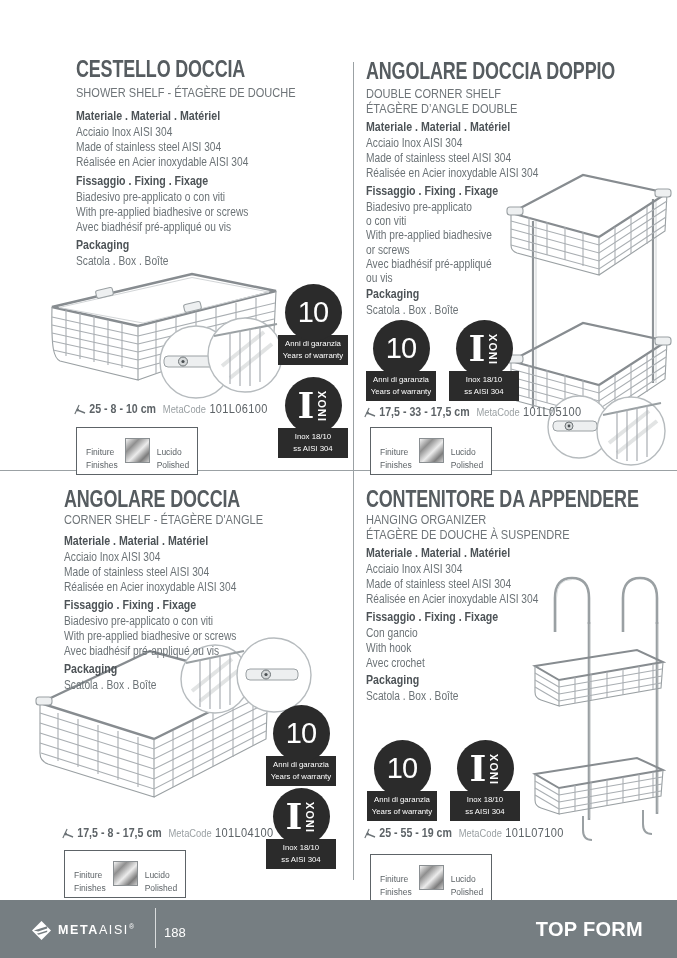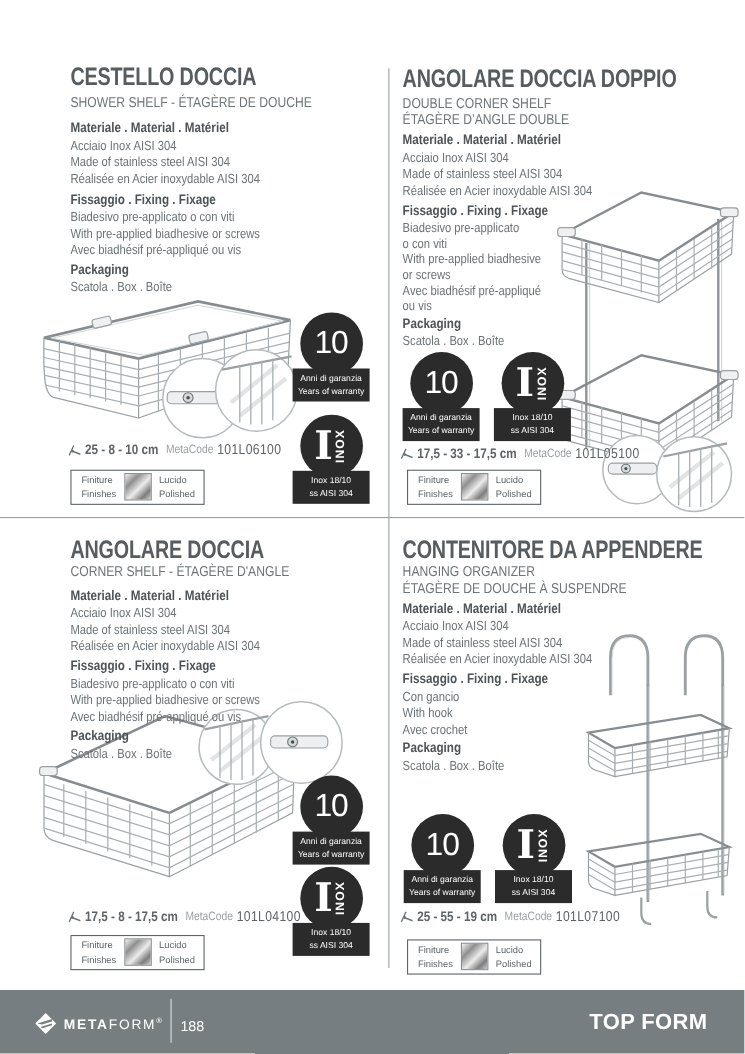--- a/index.html
+++ b/index.html
@@ -13,21 +13,21 @@
   .h{font-size:12.5px;font-weight:bold;color:#4d5357;transform:scaleX(.85);transform-origin:0 0;}
   .b{font-size:12px;color:#6b7276;line-height:15.2px;transform:scaleX(.85);transform-origin:0 0;}
   .illus{position:absolute;}
   .meta-row{position:absolute;display:flex;align-items:center;white-space:nowrap;
             transform:scaleX(.85);transform-origin:0 0;}
   .dims{font-size:12.5px;font-weight:bold;color:#5d6367;margin-left:4px;}
   .mc-label{font-size:11px;color:#9aa0a3;margin-left:8px;}
   .mc-value{font-size:13px;color:#5d6367;letter-spacing:.4px;margin-left:4px;}
   .finish-box{position:absolute;display:flex;align-items:center;gap:7px;
               border:1px solid #5d6367;background:#fff;padding:2px 8px 2px 9px;}
-  .fb-col{font-size:8.5px;color:#5d6367;line-height:1.5;}
+  .fb-col{font-size:8.5px;color:#5d6367;line-height:1.5;margin-top:16px;}
   .fb-swatch{width:23px;height:23px;border:1px solid #8a8f92;
              background:linear-gradient(135deg,#f5f5f5 0%,#8f8f8f 28%,#ececec 55%,#7d7d7d 80%,#cfcfcf 100%);}
   .badge{position:absolute;width:70px;text-align:center;z-index:3;}
   .bc{width:57px;height:57px;margin:0 auto -6px;border-radius:50%;background:#2b2b2b;
       position:relative;z-index:2;display:flex;align-items:center;justify-content:center;}
   .bc .num{color:#fff;font-size:29px;font-weight:normal;letter-spacing:-1px;}
   .bb{background:#2b2b2b;color:#fff;font-size:7.8px;line-height:1.5;padding:3px 1px 4px;}
   .inox-wrap{display:flex;align-items:center;justify-content:center;gap:2px;}
   .inox-i{font-family:"DejaVu Serif",serif;font-size:36px;font-weight:bold;color:#fff;line-height:.9;}
   .inox-v{writing-mode:vertical-rl;transform:rotate(180deg);color:#fff;font-weight:bold;
@@ -46,21 +46,21 @@
   svg{display:block;}
 </style>
 </head>
 <body>
 
 <div class="page">
 
   <div class="vline"></div>
   <div class="hline"></div>
 
-  <section class="q" style="left:0;top:0;width:353px;height:470px">
+  <section class="q" style="left:12px;top:0;width:353px;height:470px">
     <svg class="illus" style="left:34px;top:262px" width="238" height="146" viewBox="0 0 238 146">
       <g fill="none" stroke="#a9aeb2" stroke-width="1.1">
         <polygon points="6,45 146,12 230,29 92,64" stroke="#878c90" stroke-width="2.4"></polygon>
         <polygon points="13,45.5 146,15.5 223,30 97,61" stroke="#d2d5d7" stroke-width="1"></polygon>
         <path d="M6,45 C5,88 8,96 14,99 L92,118 L92,64" stroke="#9aa0a3"></path>
         <line x1="6" y1="55" x2="92" y2="74"></line>
           <line x1="6" y1="63" x2="92" y2="82"></line>
         <line x1="6" y1="71" x2="92" y2="90"></line>
           <line x1="6" y1="79" x2="92" y2="98"></line>
         <line x1="7" y1="88" x2="92" y2="107"></line>
@@ -499,19 +499,19 @@
     </div>
   </section>
 
   <div class="footer"></div>
   <div class="f-logo">
     <svg width="19" height="19" viewBox="0 0 20 20">
       <path d="M10,0 L20,10 L10,20 L0,10 Z" fill="#ffffff"></path>
       <path d="M2,10 L16,5.6 L16,8 L6.5,11 Z" fill="#767e82"></path>
       <path d="M5,13.4 L16,10 L16,11.6 L7,14.4 Z" fill="#767e82"></path>
     </svg>
-    <span class="brand"><b>META</b><span>FORM</span><span class="reg">®</span></span>
+    <span class="brand"><b>META</b><span>AISI</span><span class="reg">®</span></span>
   </div>
   <div class="fdiv"></div>
   <div class="fnum">188</div>
   <div class="ftop">TOP FORM</div>
 
 </div>
 
 </body></html>

